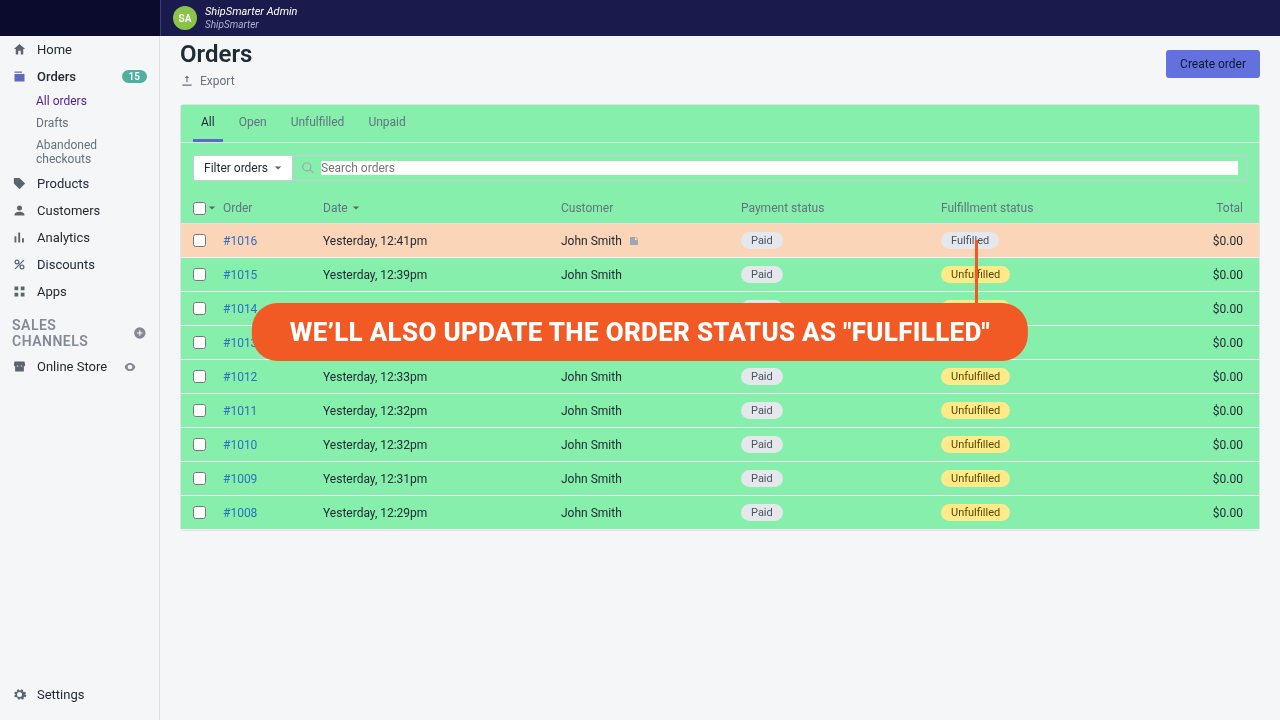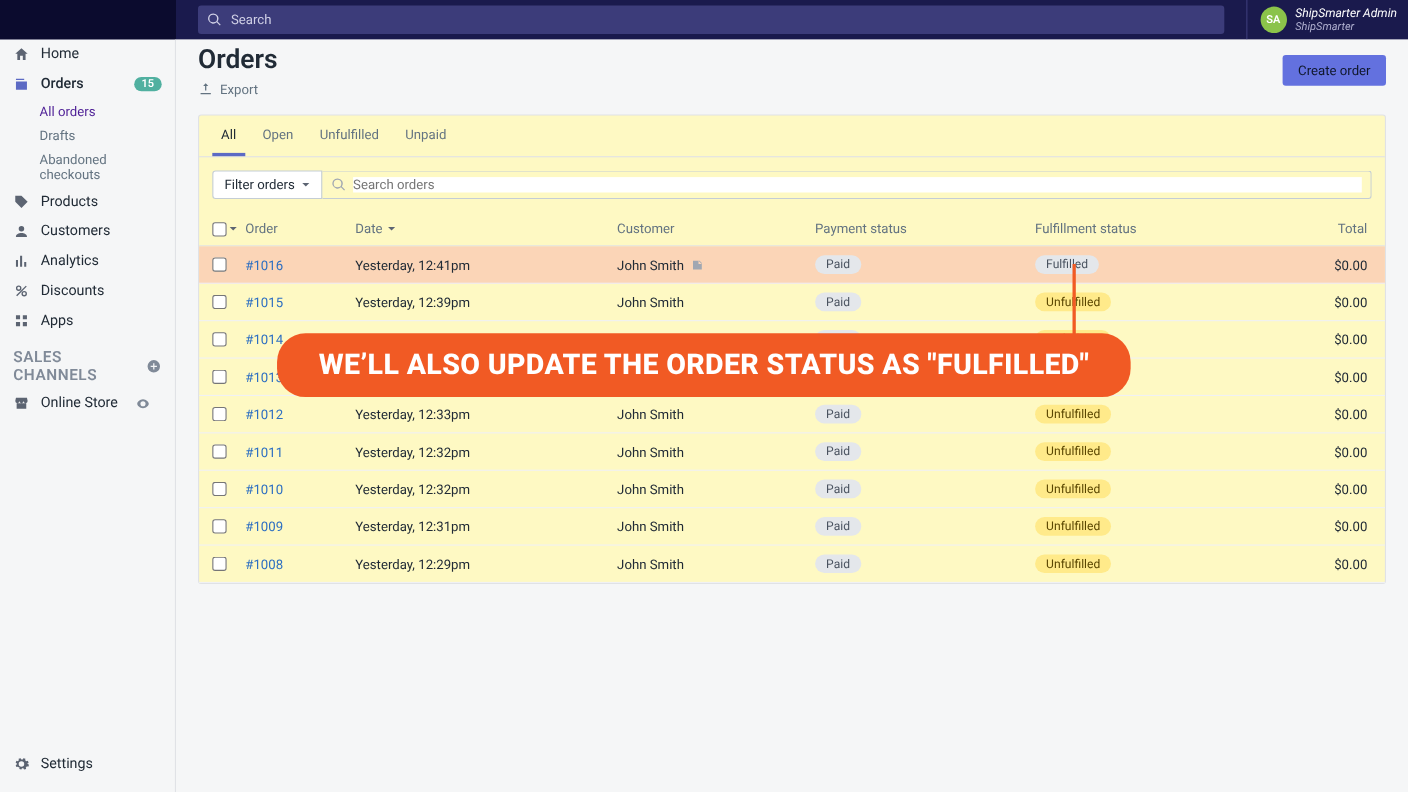--- a/index.html
+++ b/index.html
@@ -36,21 +36,21 @@
 .settings-item svg { width:15px; height:15px; fill:#5c6472; margin-right:10px; }
 
 
 .main { position:absolute; top:36px; left:160px; right:0; bottom:0; padding:0 20px; background:#f5f6f7; overflow:hidden; }
 .page-head { display:flex; align-items:flex-start; padding-top:4px; }
 .page-title { font-size:24px; font-weight:600; }
 .export-link { display:flex; align-items:center; font-size:12px; color:#637381; margin-top:6px; cursor:pointer; }
 .export-link svg { width:14px; height:14px; fill:#637381; margin-right:6px; }
 .create-btn { margin-left:auto; background:#6371df; color:#0f172a; border:none; border-radius:3px; padding:7px 14px; font-size:12px; cursor:pointer; margin-top:10px; }
 
-.card { background:#fef9c3; border:1px solid #e0e2e6; border-radius:3px; margin-top:16px; }
+.card { background:#86efac; border:1px solid #e0e2e6; border-radius:3px; margin-top:16px; }
 .tabs { display:flex; border-bottom:1px solid #e0e2e6; padding:0 12px; }
 .tab { padding:10px 8px; font-size:12px; color:#637381; cursor:pointer; margin-right:8px; border-bottom:3px solid transparent; }
 .tab.active { color:#212b36; border-bottom-color:#5c6ac4; }
 
 .filter-row { display:flex; padding:12px; gap:0; }
 .filter-btn { display:flex; align-items:center; border:1px solid #c4cdd5; border-radius:3px 0 0 3px; padding:5px 10px; font-size:12px; background:#fff; cursor:pointer; }
 .filter-btn svg { width:8px; height:8px; fill:#5c6472; margin-left:6px; }
 .order-search { flex:1; border:1px solid #c4cdd5; border-left:none; border-radius:0 3px 3px 0; display:flex; align-items:center; padding:0 8px; }
 .order-search svg { width:14px; height:14px; fill:#a0a7b2; margin-right:6px; }
 .order-search input { flex:1; border:none; outline:none; font-size:12px; }
@@ -80,28 +80,20 @@
 .pill.unfulfilled { background:#ffea8a; color:#5a4600; }
 
 .callout { position:absolute; left:50%; top:303px; transform:translateX(-50%); background:#f15a24; color:#fff; font-weight:800; font-size:26px; padding:14px 38px; border-radius:26px; white-space:nowrap; display:flex; align-items:center; justify-content:center; pointer-events:none; letter-spacing:0.3px; }
 .callout-line { position:absolute; left:975px; top:240px; width:3px; height:65px; background:#f15a24; pointer-events:none; }
 </style>
 </head>
 <body>
 
 <div class="topbar">
   <div class="topbar-left"></div>
-  <div class="search-wrap">
-    <div class="search-box">
-      <svg viewBox="0 0 24 24">
-          <path d="M10 2a8 8 0 105.3 14l5 5 1.4-1.4-5-5A8 8 0 0010 2zm0 2a6 6 0 110 12 6 6 0 010-12z"></path>
-        </svg>
-      <input placeholder="Search" style="">
-    </div>
-  </div>
   <div class="topbar-div"></div>
   <div class="user-block">
     <div class="avatar">SA</div>
     <div class="user-text">
       <div>ShipSmarter Admin</div>
       <div class="sub">ShipSmarter</div>
     </div>
   </div>
 </div>
 

